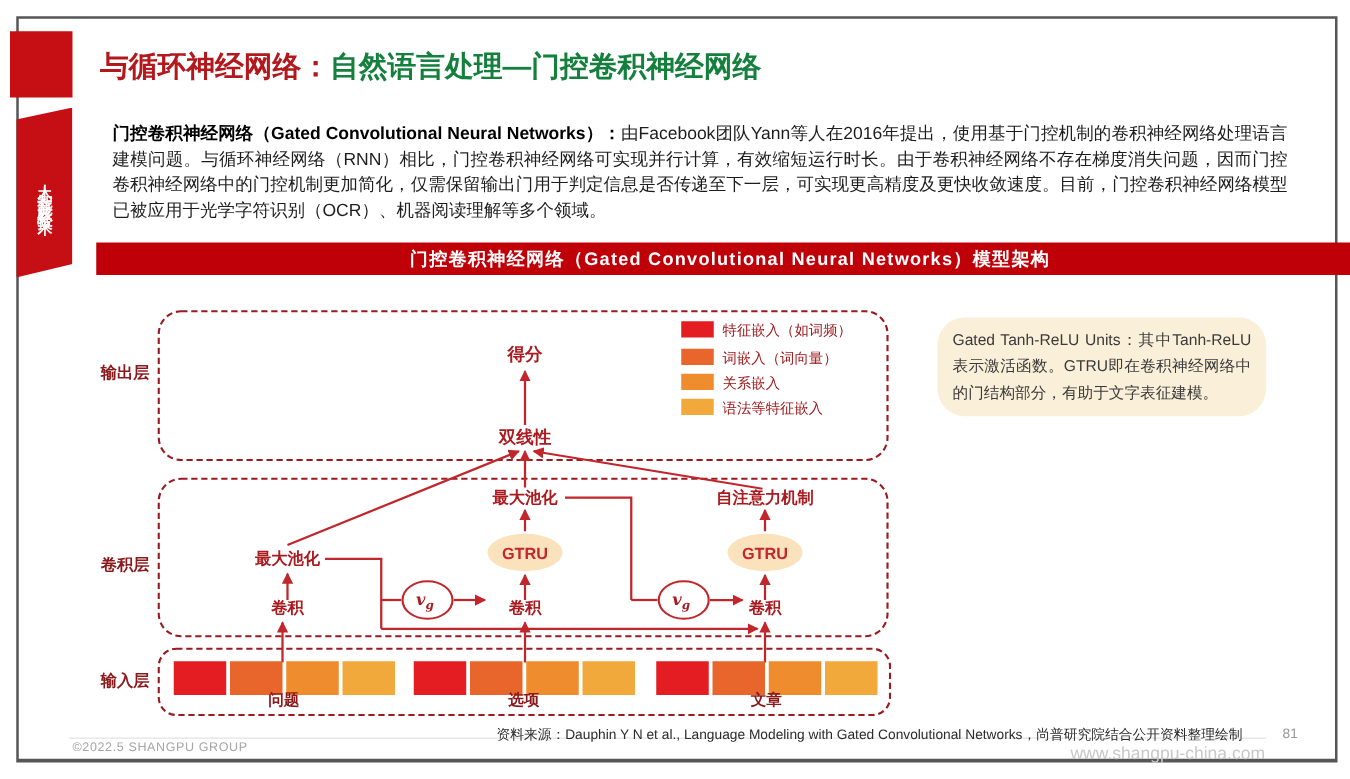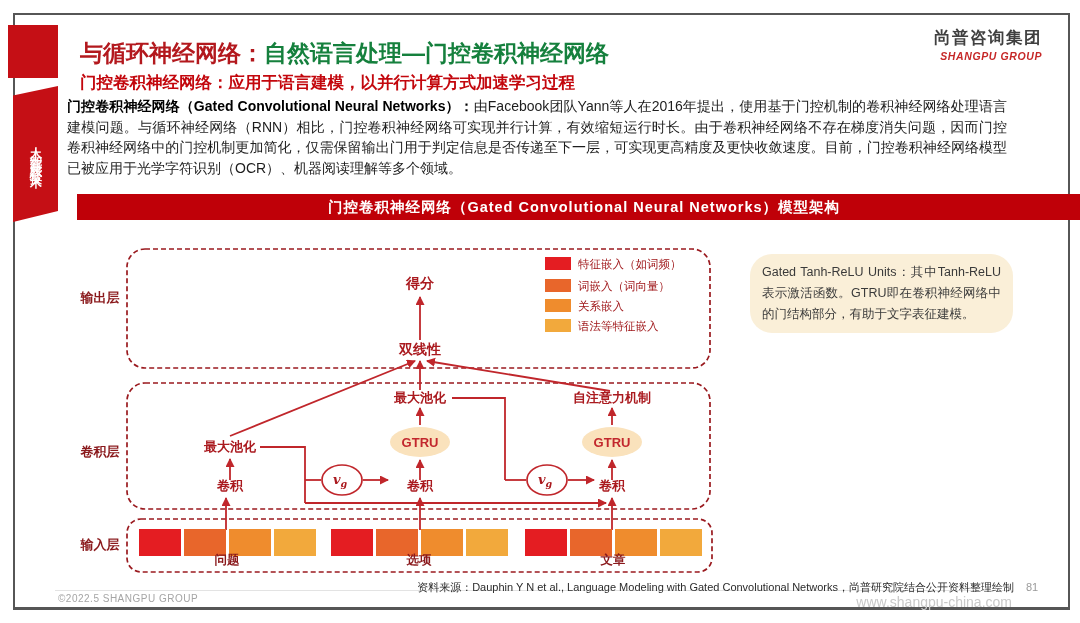--- a/index.html
+++ b/index.html
@@ -24,21 +24,21 @@
   .logo .en { font-size:10.5px; font-weight:bold; font-style:italic; color:#C62828;
               letter-spacing:0.6px; margin-top:1px; }
 
   .title { position:absolute; left:80px; top:38px; font-size:23px; font-weight:bold;
            white-space:nowrap; }
   .title .t1 { color:#B3181D; }
   .title .t2 { color:#15803d; }
   .subtitle { position:absolute; left:80px; top:72px; font-size:16.5px; font-weight:bold;
               color:#C3070D; white-space:nowrap; }
 
-  .body-text { position:absolute; left:67px; top:96px; width:940px; font-size:14px;
+  .body-text { position:absolute; left:90px; top:96px; width:940px; font-size:14px;
                line-height:20.5px; color:#1d1d1d; text-align:justify; }
   .body-text b { color:#000; }
 
   .banner { position:absolute; left:77px; top:194px; width:1014px; height:26px;
             background:#BF0008; color:#fff; display:flex; align-items:center;
             justify-content:center; font-size:14.5px; font-weight:bold; letter-spacing:1px; }
 
   .note { position:absolute; left:750px; width:263px; background:#FAEFD8;
           padding:8px 12px; font-size:12.5px; line-height:21px; color:#3a3a3a;
           text-align:justify; }
@@ -56,45 +56,40 @@
   .ltxt { fill:#8A191C; font-weight:bold; font-size:13px; text-anchor:middle; }
   .lgt  { fill:#A0181B; font-size:11.5px; text-anchor:start; }
   .gtru { fill:#FAE2BC; }
   .gtxt { fill:#C2272D; font-weight:bold; font-size:13px; text-anchor:middle; }
   .vgc  { fill:#ffffff; stroke:#C0262B; stroke-width:1.7; }
   .vgt  { fill:#AA1A1F; font-size:13px; text-anchor:middle; font-family:"DejaVu Serif",serif; font-style:italic; font-weight:bold; }
   .glbl { fill:#8A191C; font-weight:bold; font-size:12.5px; text-anchor:middle; }
 
   .footer-rule { position:absolute; left:55px; top:590px; width:958px;
                  border-top:1px solid #E3E3E3; }
-  .source { position:absolute; left:330px; top:580px; width:684px; font-size:11px;
+  .source { position:absolute; left:310px; top:580px; width:684px; font-size:11px;
             color:#2b2b2b; text-align:right; white-space:nowrap; }
   .pagenum { position:absolute; left:1026px; top:581px; font-size:11px; color:#9a9a9a;text-align:center; }
   .website { position:absolute; right:68px; top:594px; font-size:14px; color:#C8C8C8; }
   .copyright { position:absolute; left:58px; top:593px; font-size:10px; color:#A5A5A5;
                letter-spacing:0.5px; }
 </style>
 </head>
 <body>
 
 <div id="stage">
   <div class="frame"></div>
 
   <div class="red-square"></div>
   <div class="ribbon">
     <span>人工智能核心技术</span>
   </div>
 
-  <div class="logo">
-    <div class="cn">尚普咨询集团</div>
-    <div class="en">SHANGPU GROUP</div>
-  </div>
 
   <div class="title"><span class="t1">与循环神经网络：</span><span class="t2">自然语言处理—门控卷积神经网络</span></div>
-  <div class="subtitle">门控卷积神经网络：应用于语言建模，以并行计算方式加速学习过程</div>
 
   <div class="body-text"><b>门控卷积神经网络（Gated Convolutional Neural Networks）：</b><span>由Facebook团队Yann等人在2016年提出，使用基于门控机制的卷积神经网络处理语言建模问题。与循环神经网络（RNN）相比，门控卷积神经网络可实现并行计算，有效缩短运行时长。由于卷积神经网络不存在梯度消失问题，因而门控卷积神经网络中的门控机制更加简化，仅需保留输出门用于判定信息是否传递至下一层，可实现更高精度及更快收敛速度。目前，门控卷积神经网络模型已被应用于光学字符识别（OCR）、机器阅读理解等多个领域。</span></div>
 
   <div class="banner">门控卷积神经网络（Gated Convolutional Neural Networks）模型架构</div>
 
   <svg class="diagram" width="680" height="340" viewBox="0 0 680 340">
     <defs>
       <marker id="arr" markerUnits="userSpaceOnUse" markerWidth="10" markerHeight="10" refX="8" refY="4.5" orient="auto">
         <path d="M0,0 L9,4.5 L0,9 z" fill="#C0262B"></path>
       </marker>

